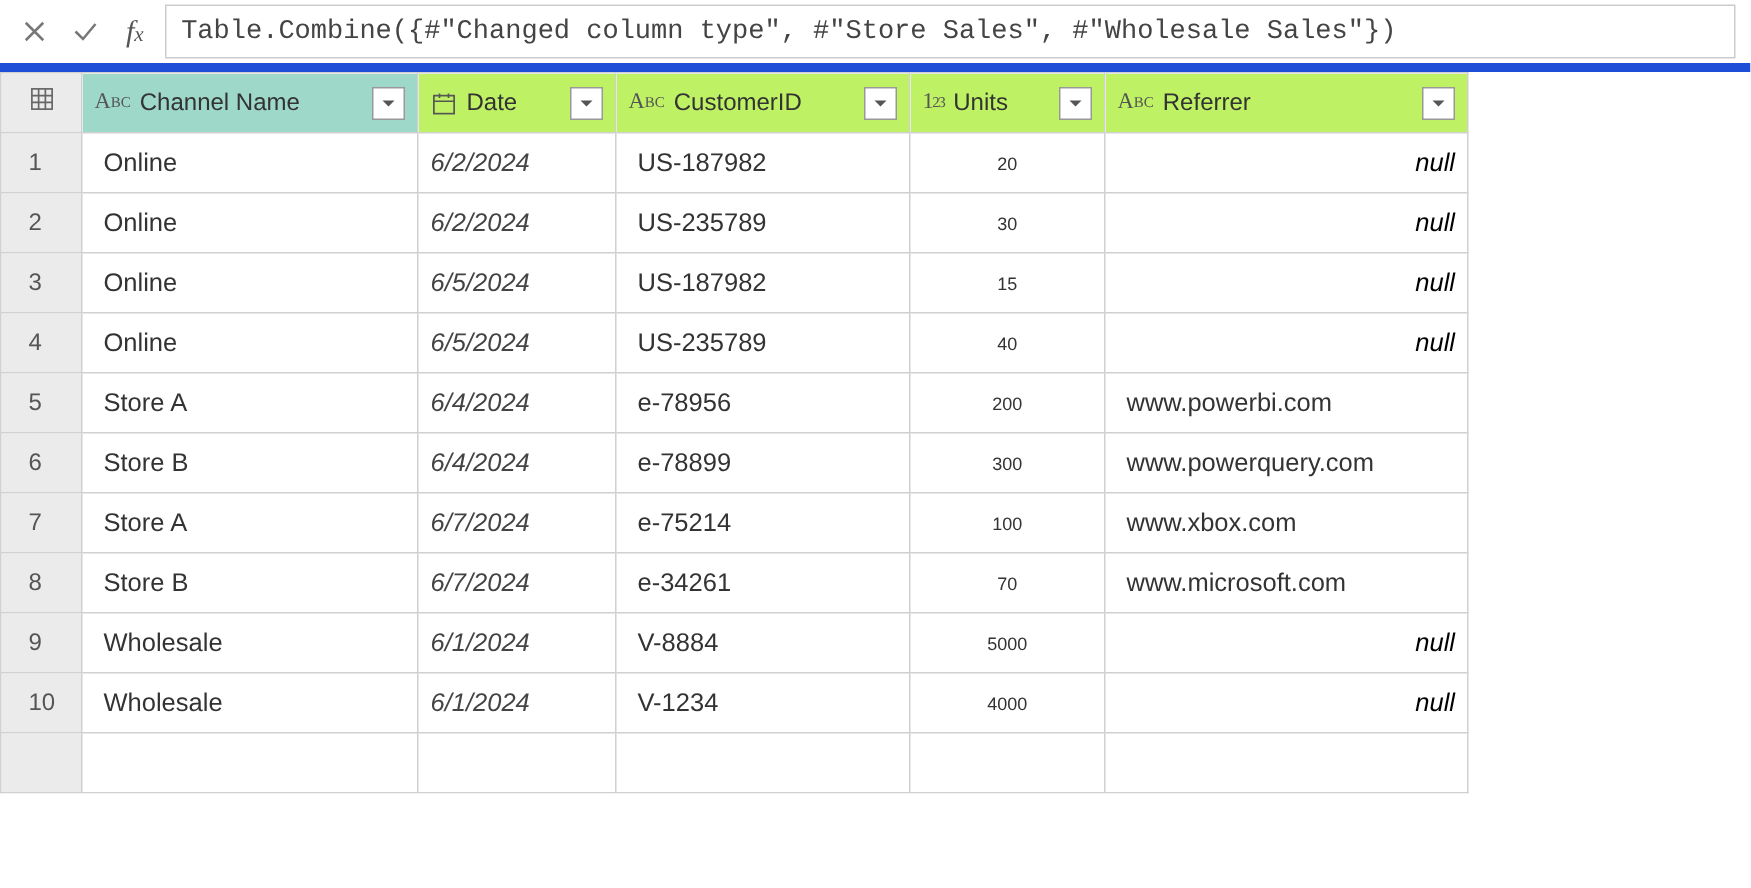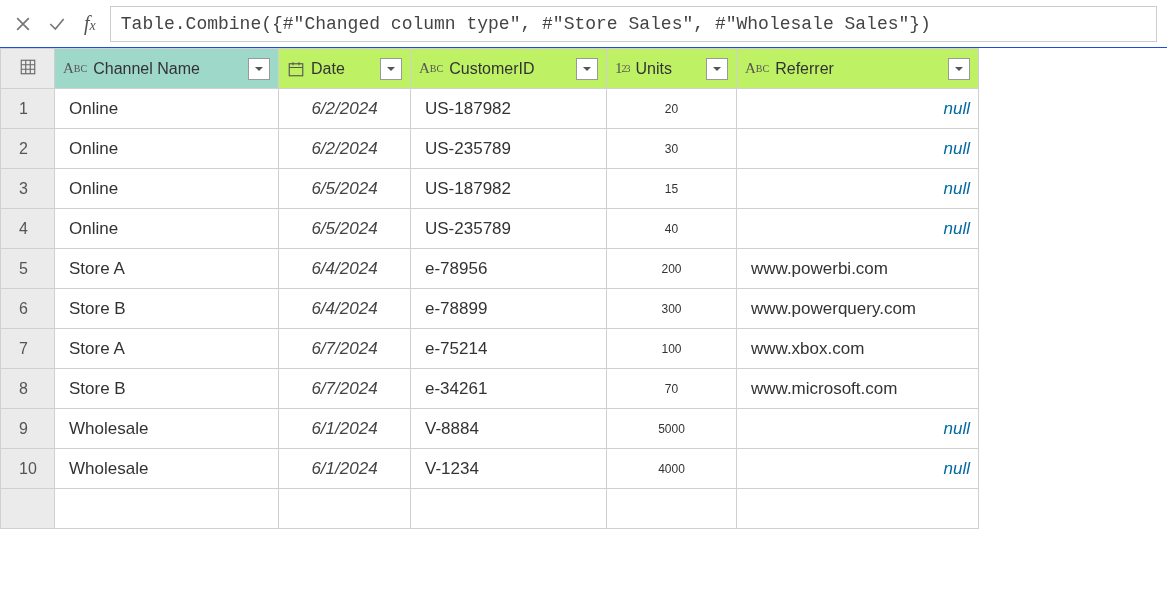--- a/index.html
+++ b/index.html
@@ -11,21 +11,21 @@
     width: 1167px;
     height: 592px;
     overflow: hidden;
   }
   .formula-bar {
     display: flex;
     align-items: center;
     height: 48px;
     padding: 6px 10px;
     gap: 8px;
-    border-bottom: 1px solid #1d4ed8;
+    border-bottom: 6px solid #1d4ed8;
   }
   .fb-icon {
     width: 26px;
     height: 26px;
     display: flex;
     align-items: center;
     justify-content: center;
     cursor: pointer;
     color: #777;
   }
@@ -113,22 +113,22 @@
   td.rownum { text-align: left; padding-left: 18px; }
 
   .col-channel { width: 224px; }
   .col-date { width: 132px; }
   .col-cust { width: 196px; }
   .col-units { width: 130px; }
   .col-ref { width: 242px; }
 
   td.text { text-align: left; font-size: 17px; padding-left: 14px; }
   td.num { text-align: center; font-size: 12px; }
-  td.date { text-align: center; font-style: italic; font-size: 17px; color: #444; }
-  td.null { text-align: right; font-style: italic; color: #0369a1; font-size: 17px; padding-left: 32px; }
+  td.date { text-align: left; font-style: italic; font-size: 17px; color: #444; }
+  td.null { text-align: right; font-style: italic; color: #000000; font-size: 17px; padding-left: 32px; }
 
   tr.empty td { background: #fff; }
   tr.empty td.rownum { background: #ebebeb; }
 
   .table-icon svg { width: 18px; height: 18px; stroke: #666; fill: none; stroke-width: 1.5; }
   .cal-icon svg { width: 18px; height: 18px; stroke: #555; fill: none; stroke-width: 1.5; }
   .num-icon { font-family: Arial; font-size: 14px; letter-spacing: -1px; color: #555; }
   .num-icon .sub { font-size: 10px; vertical-align: sub; }
   .num-icon .sup { font-size: 10px; vertical-align: super; }
 </style>

